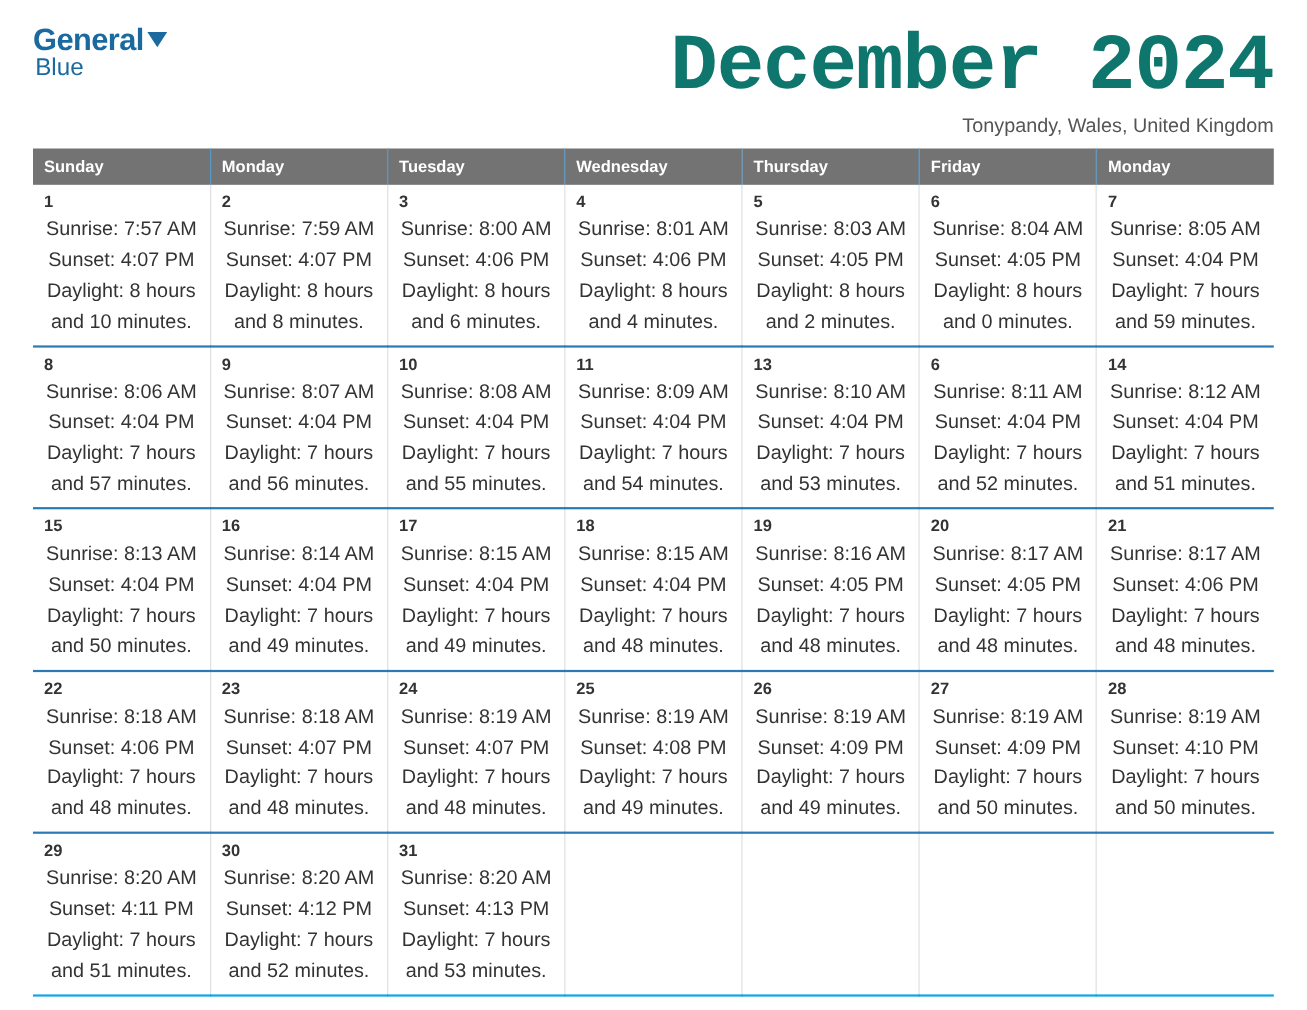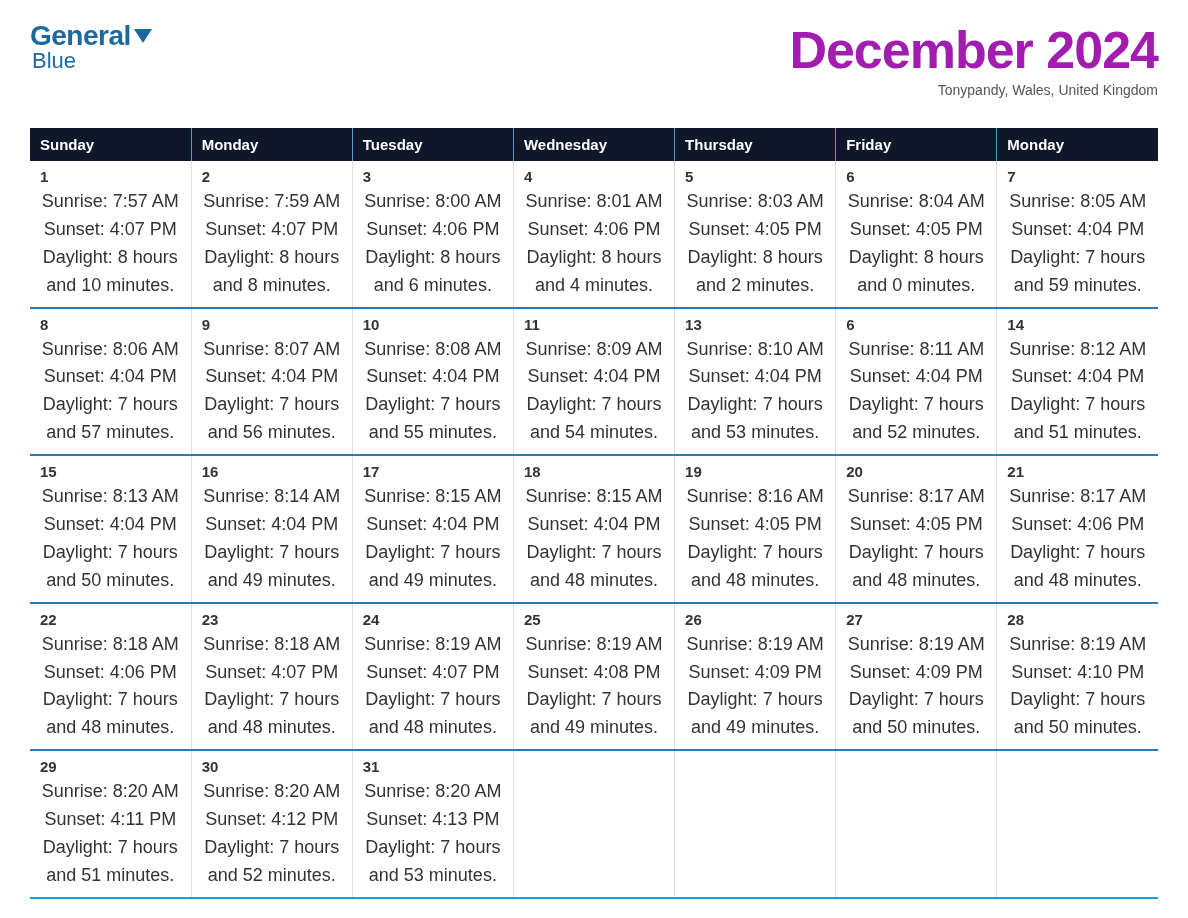--- a/index.html
+++ b/index.html
@@ -7,21 +7,21 @@
       font-family: Arial, sans-serif;
       background: #fff;
       width: 1188px;
       min-height: 918px;
       padding: 20px 30px;
     }
     .header {
       display: flex;
       justify-content: space-between;
       align-items: flex-start;
-      margin-bottom: 30px;
+      margin-bottom: 10px;
       gap: 20px;
     }
     .logo {
       display: flex;
       flex-direction: column;
       align-items: flex-start;
     }
     .logo-general {
       font-size: 28px;
       font-weight: bold;
@@ -46,37 +46,38 @@
       border-right: 9px solid transparent;
       border-top: 14px solid #1a6aa0;
       margin-left: 3px;
       vertical-align: middle;
       margin-top: -3px;
     }
     .title-block {
       text-align: right;
     }
     .title-block h1 {
-      font-size: 52px;
-      font-weight: bold;
-      color: #a21caf;
+      font-size: 72px;
+      font-weight: bold;
+      color: #0f766e;
       letter-spacing: -1px;
+      font-family: Liberation Mono, monospace;
     }
     .title-block h2 {
-      font-size: 14px;
+      font-size: 18px;
       font-weight: normal;
       color: #555;
       margin-top: 2px;
     }
     table {
       width: 100%;
       border-collapse: collapse;
     }
     thead tr {
-      background-color: #0f172a;
+      background-color: #737373;
     }
     thead th {
       color: #fff;
       font-size: 15px;
       font-weight: bold;
       padding: 8px 10px;
       text-align: left;
       border-right: 1px solid #5599cc;
     }
     thead th:last-child {

